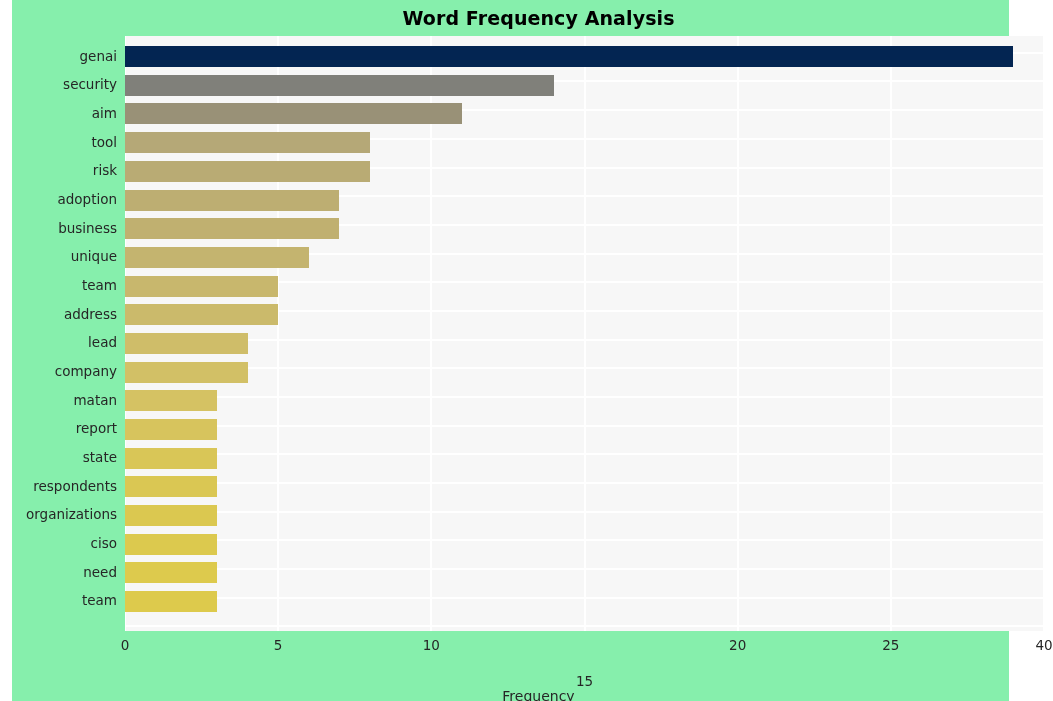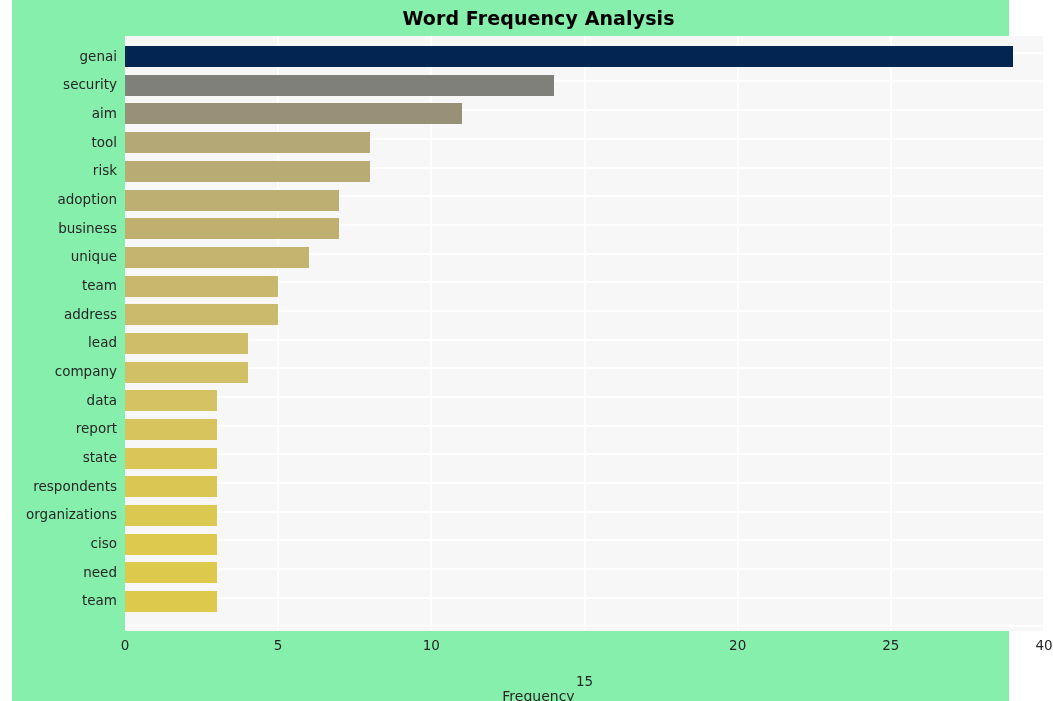--- a/index.html
+++ b/index.html
@@ -189,21 +189,21 @@
       <div class="y-label" style="top: 70.9952px;">aim</div>
       <div class="y-label" style="top: 99.6699px;">tool</div>
       <div class="y-label" style="top: 128.345px;">risk</div>
       <div class="y-label" style="top: 157.019px;">adoption</div>
       <div class="y-label" style="top: 185.694px;">business</div>
       <div class="y-label" style="top: 214.369px;">unique</div>
       <div class="y-label" style="top: 243.043px;">team</div>
       <div class="y-label" style="top: 271.718px;">address</div>
       <div class="y-label" style="top: 300.393px;">lead</div>
       <div class="y-label" style="top: 329.067px;">company</div>
-      <div class="y-label" style="top: 357.742px;">data</div>
+      <div class="y-label" style="top: 357.742px;">matan</div>
       <div class="y-label" style="top: 386.417px;">report</div>
       <div class="y-label" style="top: 415.092px;">state</div>
       <div class="y-label" style="top: 443.766px;">respondents</div>
       <div class="y-label" style="top: 472.441px;">organizations</div>
       <div class="y-label" style="top: 501.116px; text-align: right;">ciso</div>
       <div class="y-label" style="top: 529.79px;">need</div>
       <div class="y-label" style="top: 558.465px;">team</div>
     </div>
 
   <div id="x-labels">

